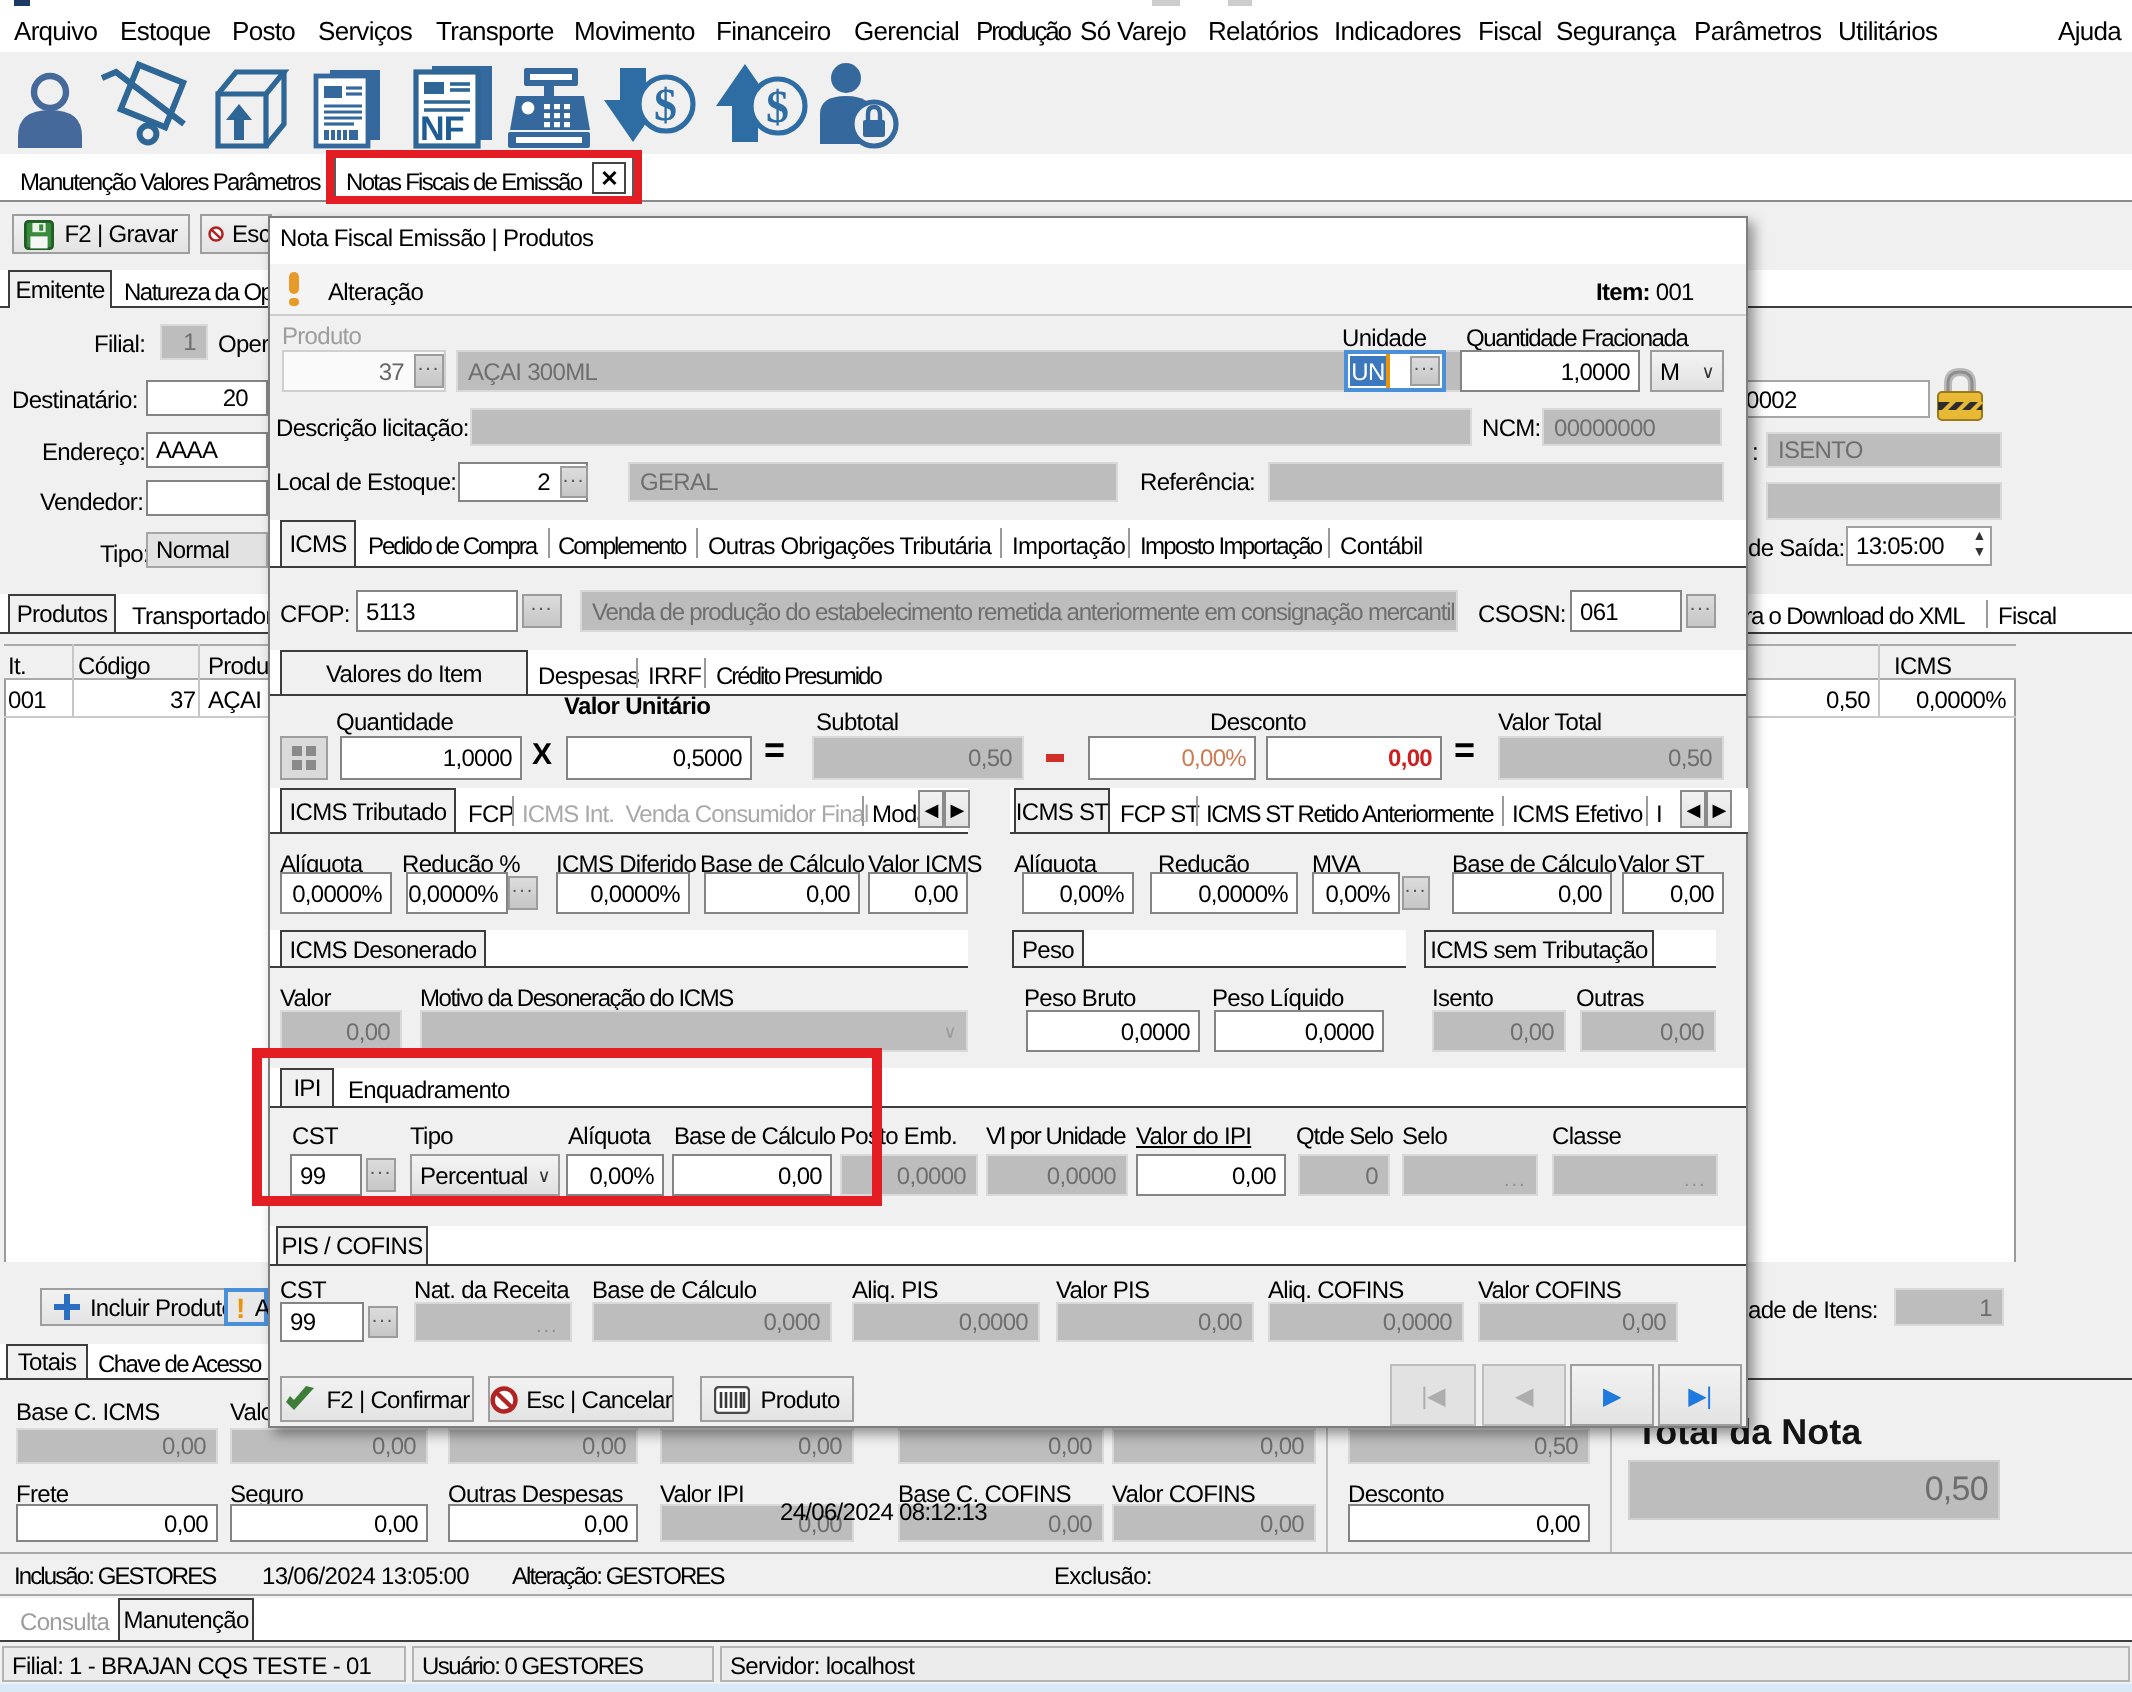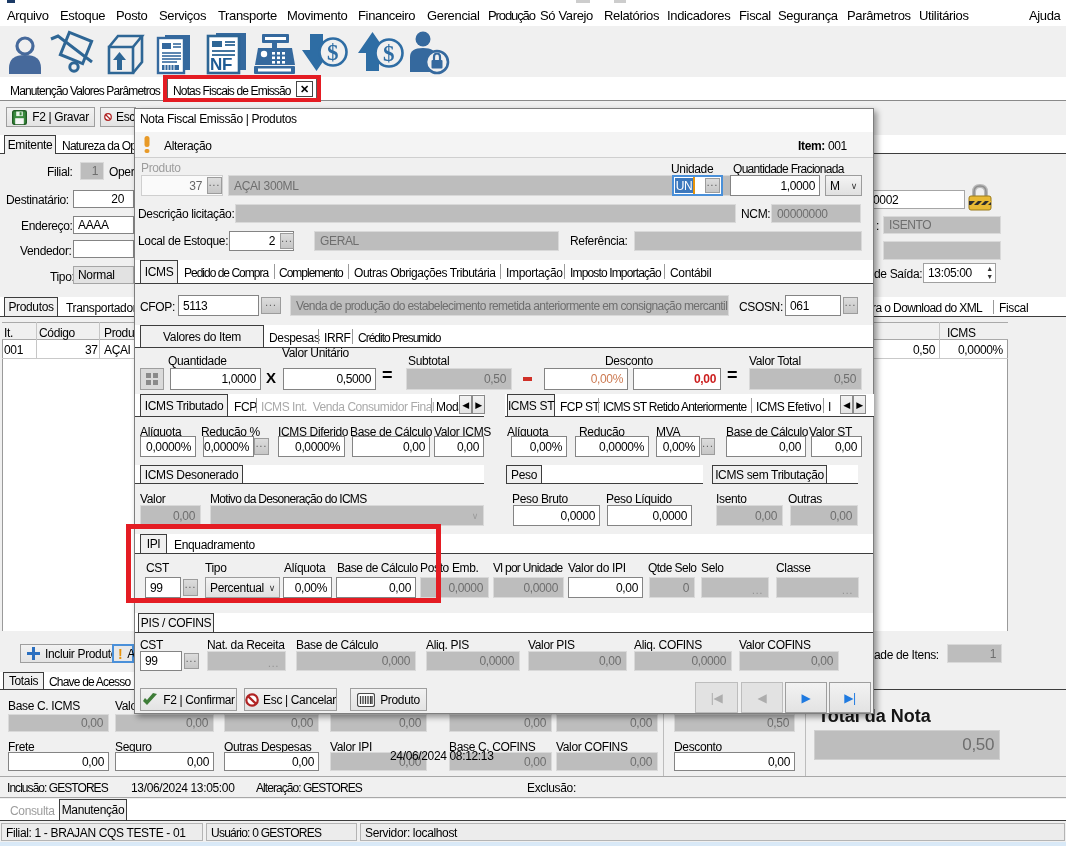--- a/index.html
+++ b/index.html
@@ -322,21 +322,21 @@
 <div class="strip" style="left:135px;top:325px;width:738px;height:22px;"></div>
 <div class="tline" style="left:135px;top:347px;width:738px;"></div>
 <div class="tab" style="left:140px;top:325px;width:124px;height:22px;">Valores do Item</div>
 <div class="ttxt" style="left:269px;top:331px;">Despesas</div>
 <div class="tsep" style="left:318px;top:329px;height:15px;"></div>
 <div class="ttxt" style="left:324px;top:331px;">IRRF</div>
 <div class="tsep" style="left:352px;top:329px;height:15px;"></div>
 <div class="ttxt" style="left:358px;top:331px;letter-spacing:-1px;">Crédito Presumido</div>
 
 <div class="lbl" style="left:168px;top:355px;">Quantidade</div>
-<div class="lbl" style="left:282px;top:347px;">Valor Unitário</div>
+<div class="lbl" style="left:282px;top:347px;font-weight:bold;">Valor Unitário</div>
 <div class="lbl" style="left:408px;top:355px;">Subtotal</div>
 <div class="lbl" style="left:605px;top:355px;">Desconto</div>
 <div class="lbl" style="left:749px;top:355px;">Valor Total</div>
 <div class="btn" style="left:140px;top:368px;width:24px;height:22px;background:#dadada;">
  <svg width="12" height="12" viewBox="0 0 12 12">
       <g fill="#8a8a8a">
         <rect x="0" y="0" width="5" height="5"></rect>
         <rect x="7" y="0" width="5" height="5"></rect>
         <rect x="0" y="7" width="5" height="5"></rect>
         <rect x="7" y="7" width="5" height="5"></rect>
@@ -429,21 +429,21 @@
 <div class="tline" style="left:135px;top:553px;width:738px;"></div>
 <div class="tab" style="left:140px;top:534px;width:27px;height:19px;">IPI</div>
 <div class="ttxt" style="left:174px;top:538px;">Enquadramento</div>
 
 <div class="lbl" style="left:146px;top:562px;">CST</div>
 <div class="lbl" style="left:205px;top:562px;">Tipo</div>
 <div class="lbl" style="left:284px;top:562px;">Alíquota</div>
 <div class="lbl" style="left:337px;top:562px;letter-spacing:-0.45px;">Base de Cálculo</div>
 <div class="lbl" style="left:420px;top:562px;">Posto Emb.</div>
 <div class="lbl" style="left:493px;top:562px;letter-spacing:-0.7px;">Vl por Unidade</div>
-<div class="lbl" style="left:568px;top:562px;">Valor do IPI</div>
+<div class="lbl" style="left:568px;top:562px;text-decoration:underline;">Valor do IPI</div>
 <div class="lbl" style="left:648px;top:562px;letter-spacing:-0.55px;">Qtde Selo</div>
 <div class="lbl" style="left:701px;top:562px;">Selo</div>
 <div class="lbl" style="left:776px;top:562px;">Classe</div>
 
 <div class="fld" style="left:145px;top:577px;width:36px;height:21px;">99</div>
 <div class="dotbtn" style="left:183px;top:579px;width:15px;height:17px;"></div>
 <div class="combo" style="left:205px;top:577px;width:75px;height:21px;justify-content:space-between;">Percentual <span style="font-size:9px;color:#333;">∨</span></div>
 <div class="fld r" style="left:283px;top:577px;width:49px;height:21px;">0,00%</div>
 <div class="fld r" style="left:336px;top:577px;width:80px;height:21px;">0,00</div>
 <div class="dfld r" style="left:420px;top:577px;width:69px;height:21px;">0,0000</div>

